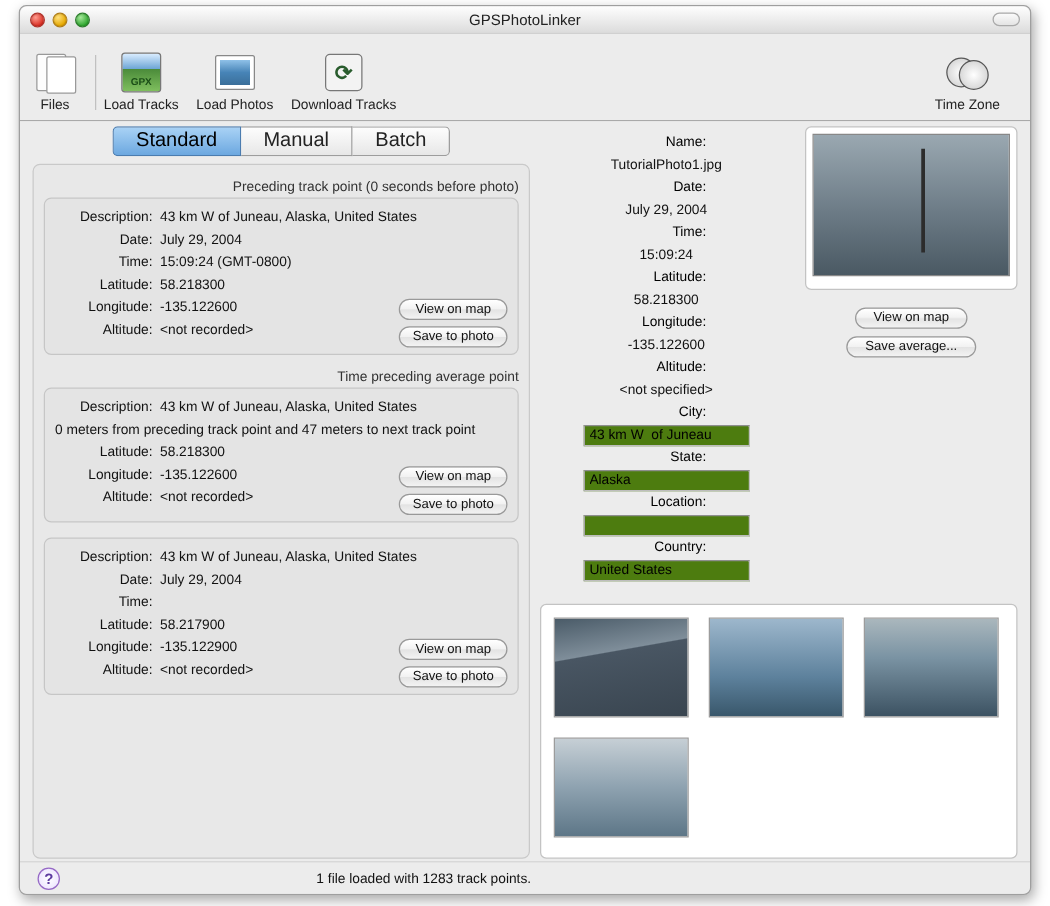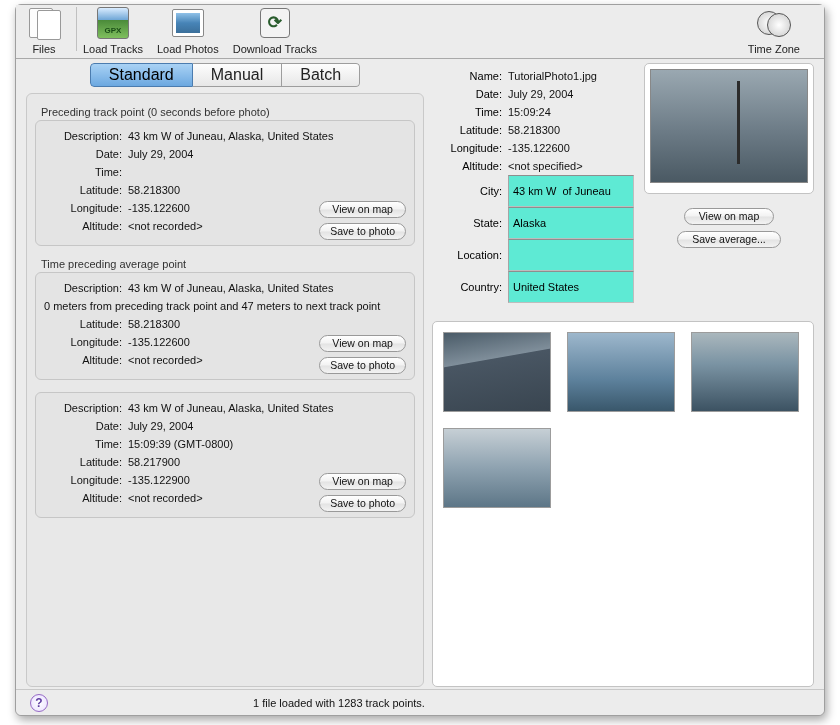--- a/index.html
+++ b/index.html
@@ -10,21 +10,21 @@
   .titlebar { height: 22px; background: linear-gradient(#fefefe, #dcdcdc); border-bottom: 1px solid #bbb; display: flex; align-items: center; position: relative; border-radius: 6px 6px 0 0; }
   .traffic { display: flex; gap: 6px; margin-left: 8px; }
   .tl { width: 12px; height: 12px; border-radius: 50%; box-shadow: inset 0 0 1px rgba(0,0,0,0.4); }
   .tl.red    { background: radial-gradient(circle at 35% 30%, #ff9b8e, #d93025 70%); border:1px solid #b1332b;}
   .tl.yellow { background: radial-gradient(circle at 35% 30%, #ffe07e, #e6a800 70%); border:1px solid #b17f1a;}
   .tl.green  { background: radial-gradient(circle at 35% 30%, #a6e89a, #2fa72f 70%); border:1px solid #2c7e2c;}
   .title { position: absolute; left: 0; right: 0; text-align: center; font-size: 12px; color: #222; pointer-events: none; }
   .pill { position:absolute; right:8px; top:5px; width:22px; height:11px; border:1px solid #a9a9a9; border-radius:6px; background: linear-gradient(#fbfbfb,#e4e4e4); }
 
   
-  .toolbar { height: 54px; background: #ececec; border-bottom: 1px solid #a9a9a9; display:flex; align-items:center; padding: 2px 10px 2px 10px; }
+  .toolbar { height: 70px; background: #ececec; border-bottom: 1px solid #a9a9a9; display:flex; align-items:flex-end; padding: 2px 10px 2px 10px; }
   .tbitem { display:flex; flex-direction:column; align-items:center; font-size:11px; color:#222; margin-right: 14px; padding-bottom:4px; }
   .tbicon { width:36px; height:36px; margin-bottom:2px; display:flex; align-items:center; justify-content:center; }
   .spacer { flex:1; }
   .divider { width:1px; height:44px; background:#c0c0c0; margin: 0 6px 6px 0;}
   
   .ic-files { width:30px; height:30px; position:relative; }
   .ic-files::before, .ic-files::after { content:""; position:absolute; width:22px; height:28px; background:#fdfdfd; border:1px solid #999; border-radius:2px; }
   .ic-files::before{ left:0; top:0; }
   .ic-files::after{ left:8px; top:2px; background:#fff; }
   .ic-gpx { width:32px;height:32px;border:1px solid #777;border-radius:3px;background:linear-gradient(#d9ecff,#6ea6d6 40%,#4b8b3a 41%,#7fbf5e);position:relative;font-size:8px;font-weight:bold;color:#1a4d17; }
@@ -43,37 +43,37 @@
   
   .leftcol { width: 398px; display:flex; flex-direction:column; }
   .seg { display:flex; justify-content:center; margin: 0 0 6px 0;}
   .segwrap { display:flex; border-radius:4px; overflow:hidden; }
   .segbtn { font-size:16px; padding:2px 18px; background:linear-gradient(#fdfdfd,#e7e7e7); border:1px solid #9d9d9d; border-left:none; color:#222; cursor:pointer; }
   .segbtn:first-child{ border-left:1px solid #9d9d9d; border-radius:4px 0 0 4px; }
   .segbtn:last-child{ border-radius:0 4px 4px 0; }
   .segbtn.sel { background:linear-gradient(#a9d2f5,#6ca8e0); border-color:#4b7caf; color:#000; font-weight:500;}
   .groupbox { background:#e8e8e8; border:1px solid #c9c9c9; border-radius:6px; padding:8px 8px 12px 8px; flex:1; }
 
-  .section-title { font-size:11px; color:#323232; margin:4px 0 2px 6px; }
+  .section-title { font-size:11px; color:#323232; margin:4px 0 2px 6px;text-align:right; }
   .panel { background:#e4e4e4; border:1px solid #c6c6c6; border-radius:6px; padding: 6px 8px 10px 8px; margin-bottom: 12px; }
   .row { display:flex; font-size:11px; line-height:18px; }
   .lab { width:78px; text-align:right; color:#111; margin-right:6px; }
   .val { flex:1; color:#111; }
   .aquabtn { font-size:10.5px; padding:1px 10px 2px 10px; background:linear-gradient(#ffffff,#f2f2f2 48%,#e3e3e3 52%,#f3f3f3); border:1px solid #999; border-radius:10px; white-space:nowrap; cursor:pointer; color:#111; }
   .bottomrows { position:relative; }
   .btnstack { position:absolute; right:0; top:2px; display:flex; flex-direction:column; gap:5px; }
 
   
   .rightcol { flex:1; display:flex; flex-direction:column; }
   .meta { display:flex; gap:10px; }
   .metafields { flex:1; padding-top:4px; }
-  .mrow { display:flex; font-size:11px; line-height:18px; align-items:center; }
+  .mrow { display:flex; font-size:11px; line-height:18px; align-items:center;flex-direction:column; }
   .mlab { width:70px; text-align:right; margin-right:6px; }
   .minput { flex:1; }
-  .minput input { width:100%; font-size:11px; background:#5eead4; border:1px solid #bdbdbd; border-top-color:#8e8e8e; border-left-color:#a5a5a5; height:32px; padding:0 4px; }
+  .minput input { width:100%; font-size:11px; background:#4d7c0f; border:1px solid #bdbdbd; border-top-color:#8e8e8e; border-left-color:#a5a5a5; height:17px; padding:0 4px; }
   .preview { width:170px; background:#fff; border:1px solid #c3c3c3; border-radius:5px; padding:5px 5px 10px 5px; display:flex; flex-direction:column; }
   .preview .ph { width:100%; height:114px; background:linear-gradient(#9aa8b1,#6c7b86 55%,#4a5963); border:1px solid #888; position:relative; overflow:hidden;}
   .preview .ph::after{content:"";position:absolute;left:55%;top:10%;width:3px;height:74%;background:#2c2c2c;}
   .rbtns { display:flex; flex-direction:column; gap:6px; align-items:center; margin-top:14px; }
   .rbtns .aquabtn{ padding:1px 14px 2px 14px;}
   .thumbs { margin-top:18px; flex:1; background:#fff; border:1px solid #c3c3c3; border-radius:5px; padding:10px; display:flex; flex-wrap:wrap; align-content:flex-start; gap:16px 16px; }
   .thumb { width:108px; height:80px; border:1px solid #9c9c9c; }
   .thumb.a{background:linear-gradient(170deg,#4a5b68,#7f8e9a 35%,#495663 36%,#394550);} 
   .thumb.b{background:linear-gradient(#9db7cc,#5d819c 60%,#39576b);} 
   .thumb.c{background:linear-gradient(#aab7bd,#7a93a3 40%,#3c5262);} 
@@ -82,20 +82,29 @@
   
   .footer { height:26px; background:#ececec; border-top:1px solid #c8c8c8; display:flex; align-items:center; font-size:11px; padding:0 14px; border-radius:0 0 6px 6px;}
   .help { width:18px;height:18px;border:1px solid #9669c6;border-radius:50%;background:radial-gradient(#fff,#e8dfff);color:#5d3ca0;font-weight:bold;font-size:12px;display:flex;align-items:center;justify-content:center;cursor:pointer; }
   .status { flex:1; text-align:center; color:#111; margin-left:-180px; }
 </style>
 </head>
 <body>
 
 <div class="window">
 
+  <div class="titlebar">
+    <div class="traffic">
+      <div class="tl red"></div>
+      <div class="tl yellow"></div>
+      <div class="tl green"></div>
+    </div>
+    <div class="title">GPSPhotoLinker</div>
+    <div class="pill"></div>
+  </div>
 
   <div class="toolbar">
     <div class="tbitem">
       <div class="tbicon">
           <div class="ic-files"></div>
         </div>
       <span>Files</span>
     </div>
     <div class="divider"></div>
     <div class="tbitem">
@@ -143,20 +152,21 @@
           <div class="row">
               <div class="lab">Description:</div>
               <div class="val">43 km W  of Juneau, Alaska, United States</div>
             </div>
           <div class="row">
               <div class="lab">Date:</div>
               <div class="val">July 29, 2004</div>
             </div>
           <div class="row">
               <div class="lab">Time:</div>
+              <div class="val">15:09:24 (GMT-0800)</div>
             </div>
           <div class="row">
               <div class="lab">Latitude:</div>
               <div class="val">58.218300</div>
             </div>
           <div class="bottomrows">
             <div class="row">
                 <div class="lab">Longitude:</div>
                 <div class="val">-135.122600</div>
               </div>
@@ -204,21 +214,20 @@
           <div class="row">
               <div class="lab">Description:</div>
               <div class="val">43 km W  of Juneau, Alaska, United States</div>
             </div>
           <div class="row">
               <div class="lab">Date:</div>
               <div class="val">July 29, 2004</div>
             </div>
           <div class="row">
               <div class="lab">Time:</div>
-              <div class="val">15:09:39 (GMT-0800)</div>
             </div>
           <div class="row">
               <div class="lab">Latitude:</div>
               <div class="val">58.217900</div>
             </div>
           <div class="bottomrows">
             <div class="row">
                 <div class="lab">Longitude:</div>
                 <div class="val">-135.122900</div>
               </div>

